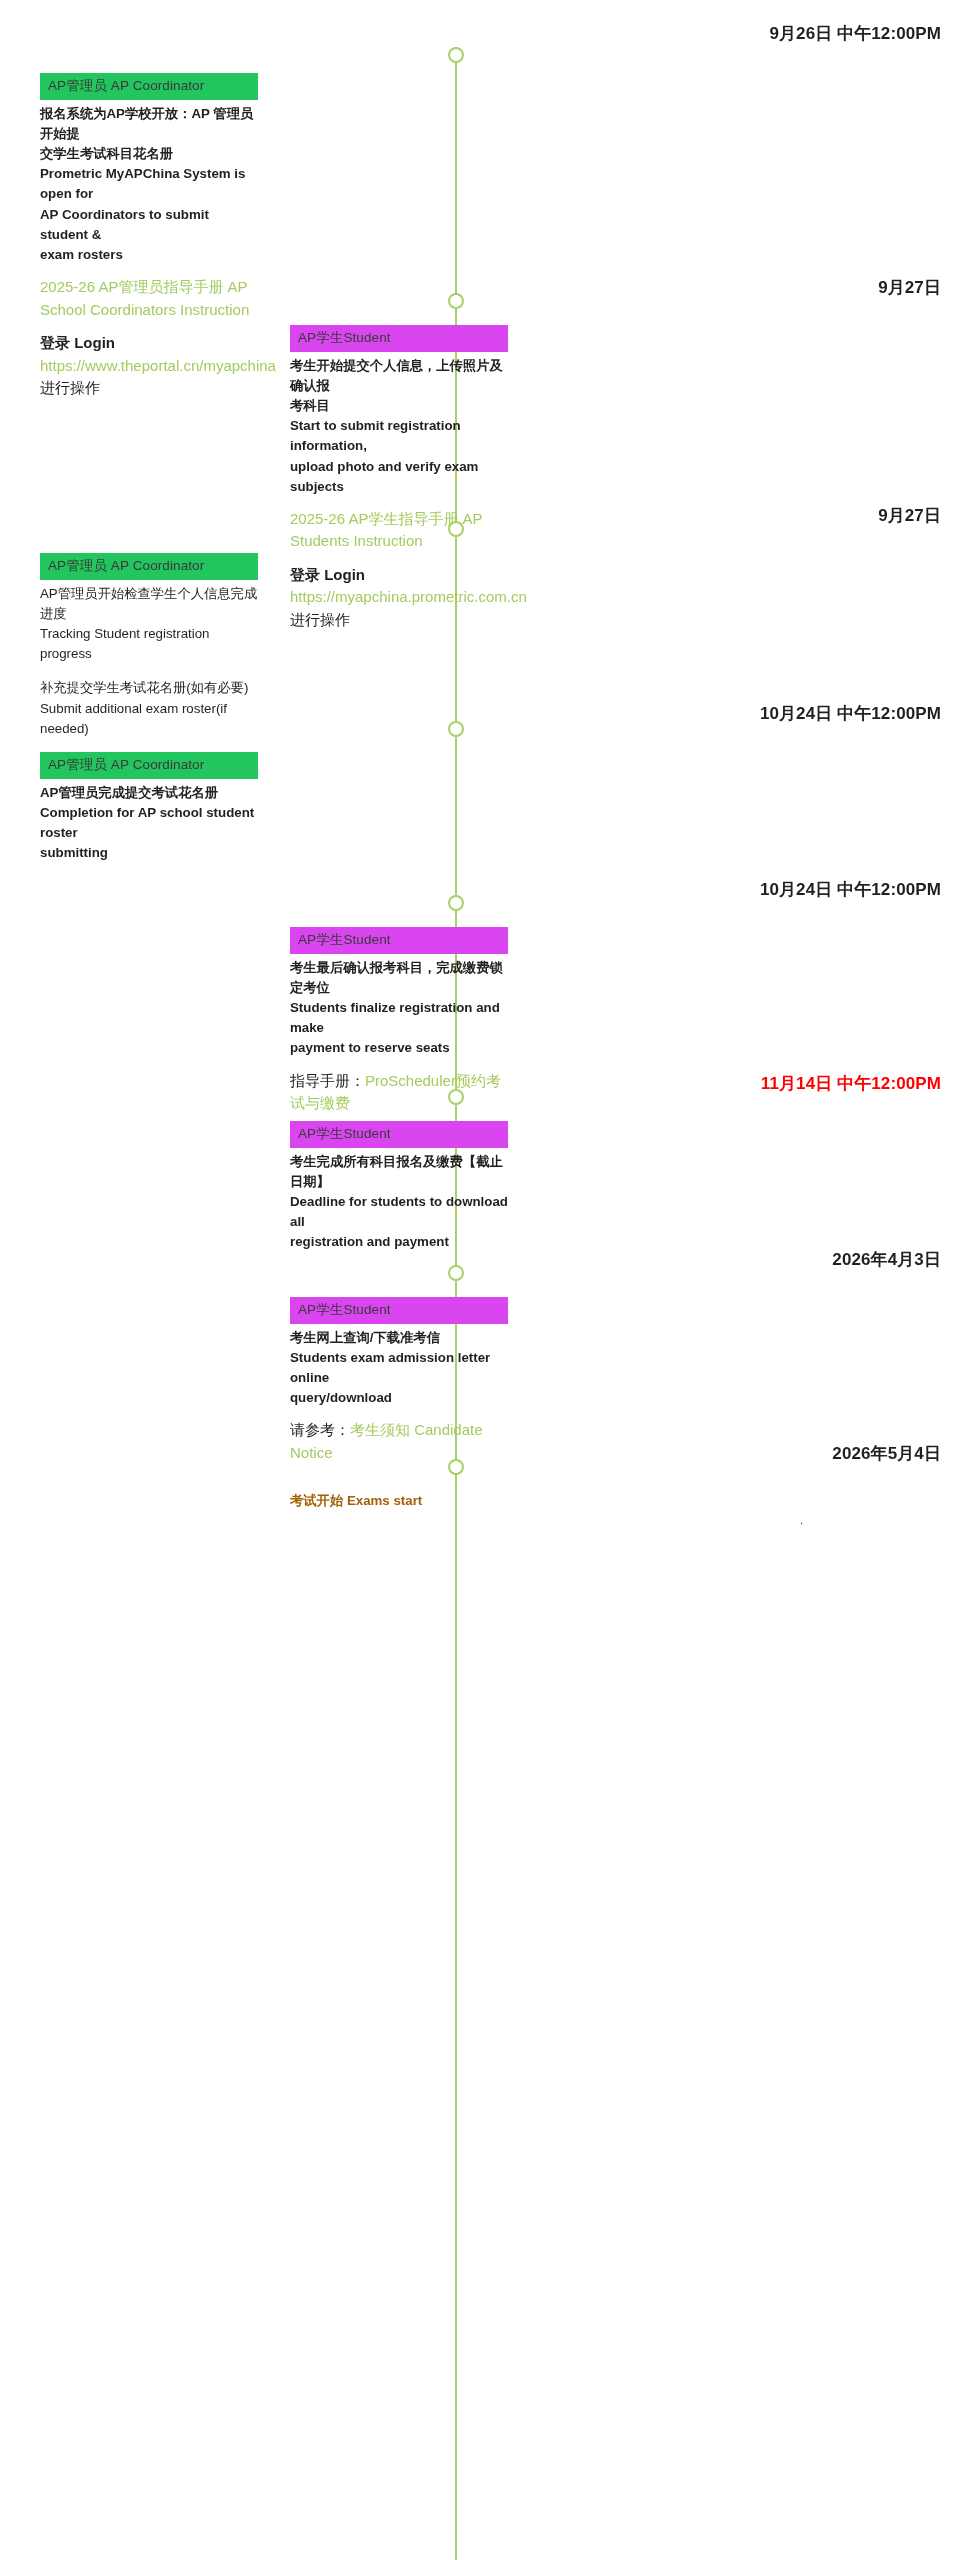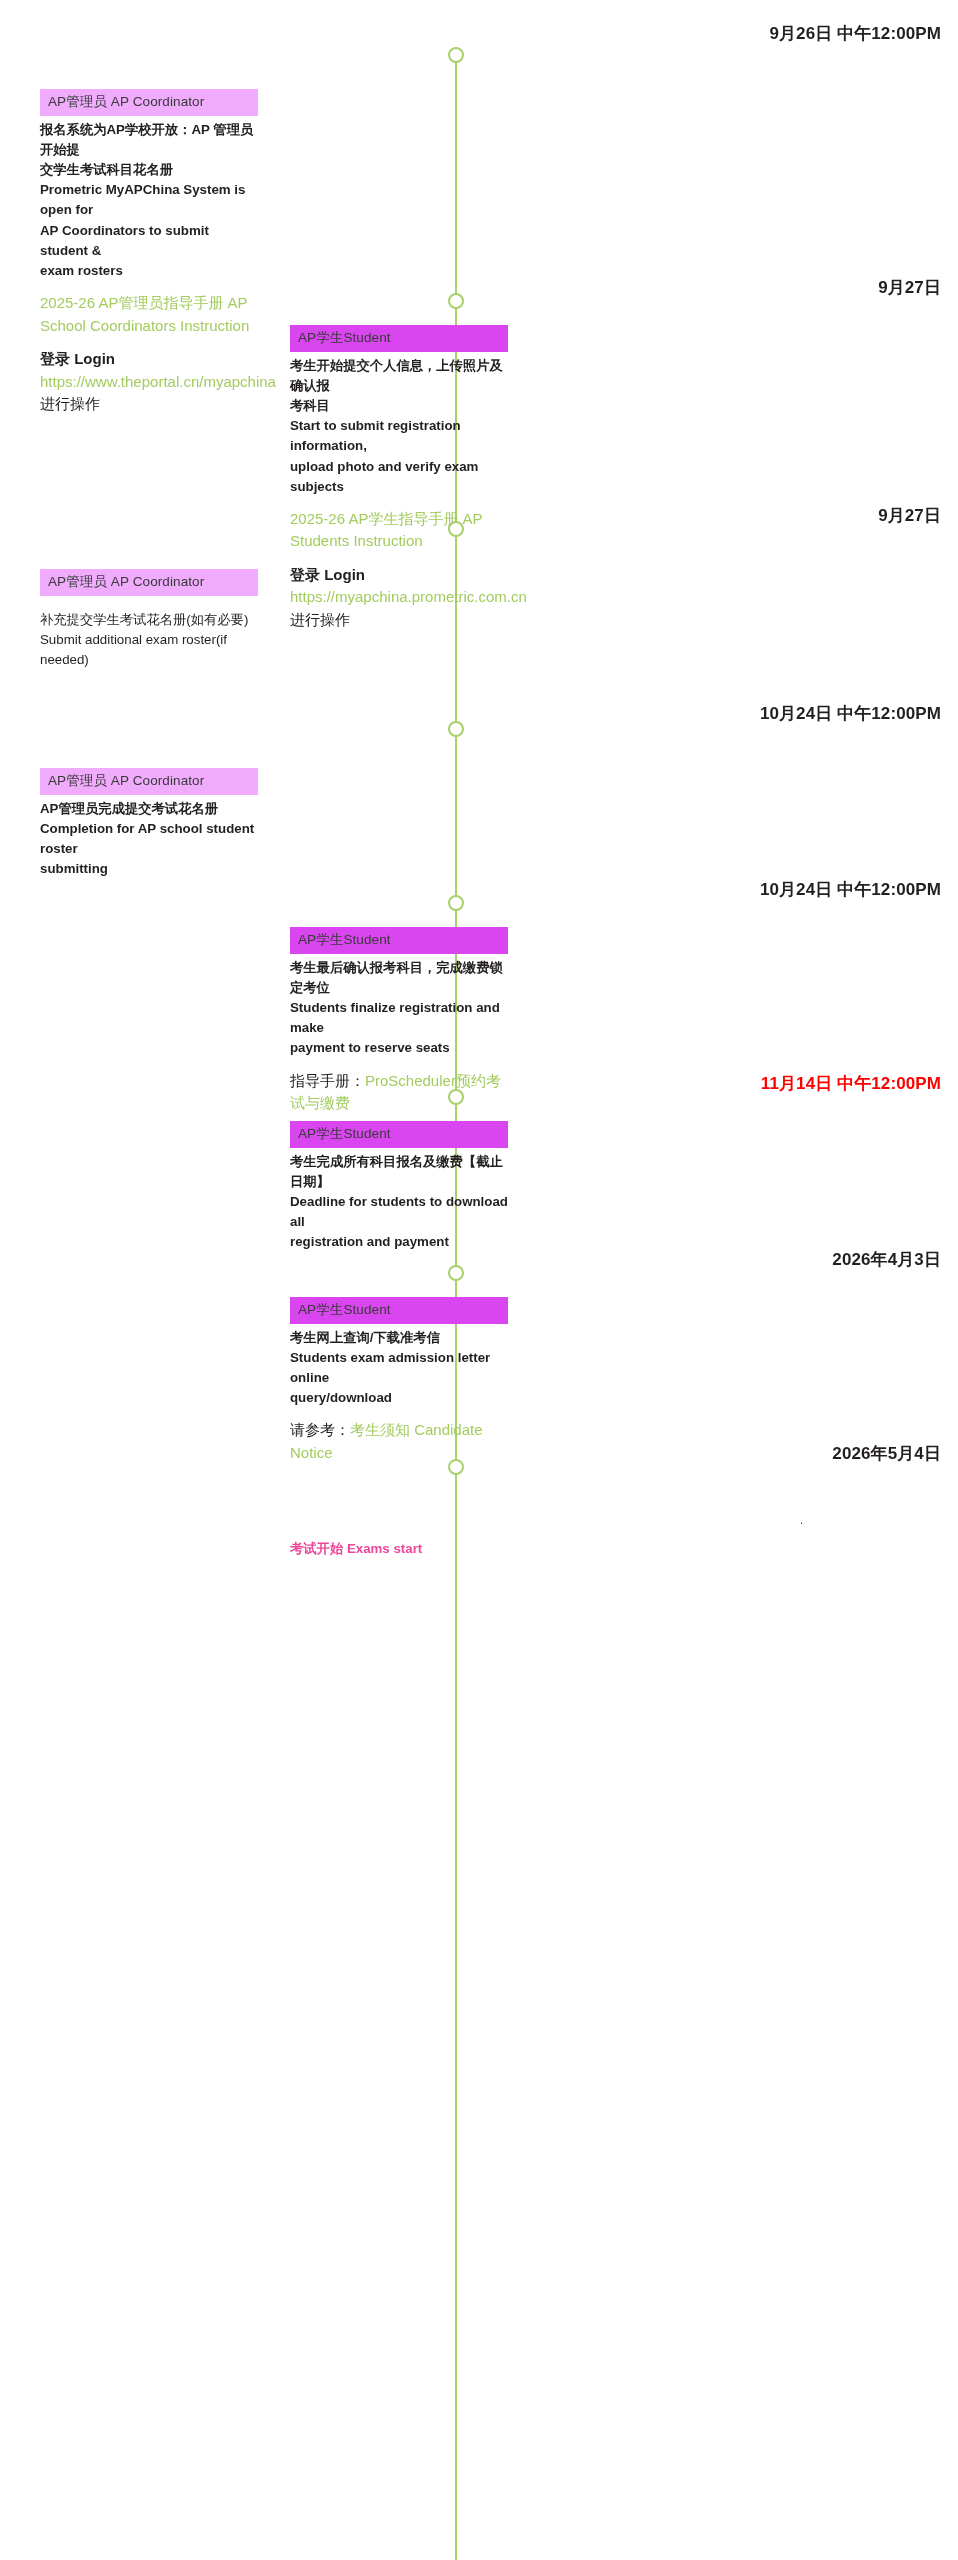--- a/index.html
+++ b/index.html
@@ -66,21 +66,21 @@
   .card.right { left: 290px; }
 
   .role-badge {
     display: block;
     font-size: 13.5px;
     color: #3a3a3a;
     padding: 5px 0 6px 8px;
     line-height: 1.15;
     letter-spacing: 0.1px;
   }
-  .role-badge.coordinator { background: #f0abfc; margin-top: 16px; }
+  .role-badge.coordinator { background: #22c55e; }
   .role-badge.student     { background: #d946ef; }
 
   .card-body {
     font-size: 13.3px;
     line-height: 1.52;
     color: #231f20;
     padding-top: 4px;
   }
   .card-body.bold { font-weight: bold; }
   .card-body .ln { display: block; }
@@ -91,23 +91,22 @@
     color: #231f20;
     margin-top: 11px;
   }
   .card-note .link { color: #a3cb5e; }
   .card-note .lead { font-weight: bold; color: #231f20; }
   .card-note.allgreen { color: #a3cb5e; }
 
   .plain-body {
     font-size: 13.3px;
     line-height: 1.56;
-    color: #ec4899;
+    color: #a16207;
     font-weight: bold;
-    margin-top: 48px;
   }
 
   .tail-dot {
     position: absolute;
     font-size: 11px;
     color: #231f20;
   }
 </style>
 </head>
 <body>
@@ -162,20 +161,24 @@
     <div class="card-note allgreen">
       <span class="ln">2025-26 AP学生指导手册 AP Students Instruction</span>
     </div>
     <div class="card-note">
       <span class="lead">登录 Login </span><span class="link">https://myapchina.prometric.com.cn</span><span> 进行操作</span>
     </div>
   </div>
 
   <div class="card left" style="top:553px">
     <span class="role-badge coordinator">AP管理员 AP Coordinator</span>
+    <div class="card-body">
+      <span class="ln">AP管理员开始检查学生个人信息完成进度</span>
+      <span class="ln">Tracking Student registration progress</span>
+    </div>
     <div class="card-body" style="padding-top:14px">
       <span class="ln">补充提交学生考试花名册(如有必要)</span>
       <span class="ln">Submit additional exam roster(if needed)</span>
     </div>
   </div>
 
   <div class="card left" style="top:752px">
     <span class="role-badge coordinator">AP管理员 AP Coordinator</span>
     <div class="card-body bold">
       <span class="ln">AP管理员完成提交考试花名册</span>

